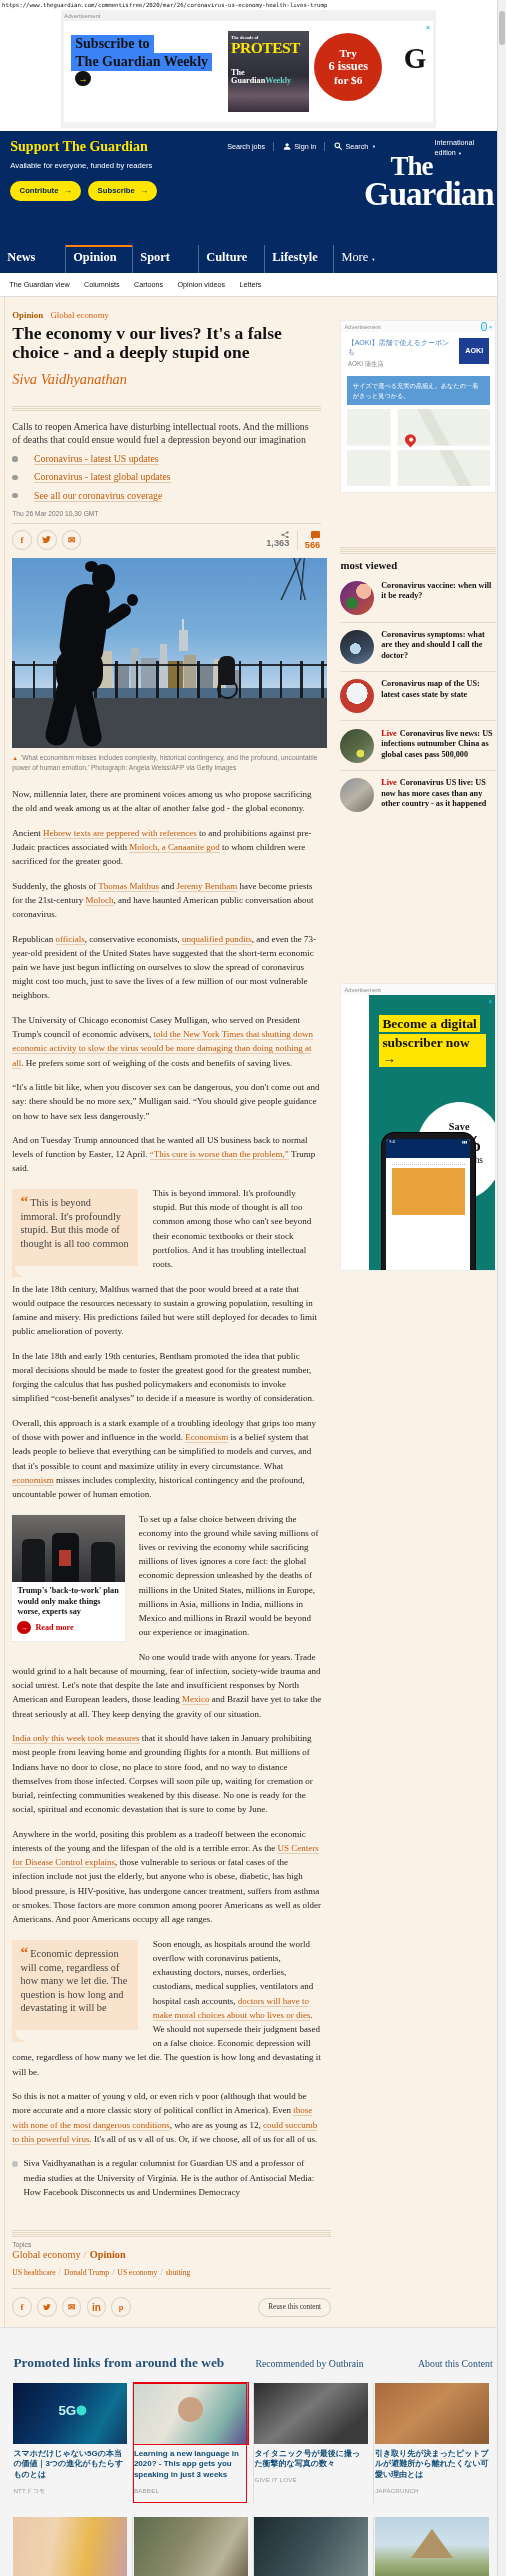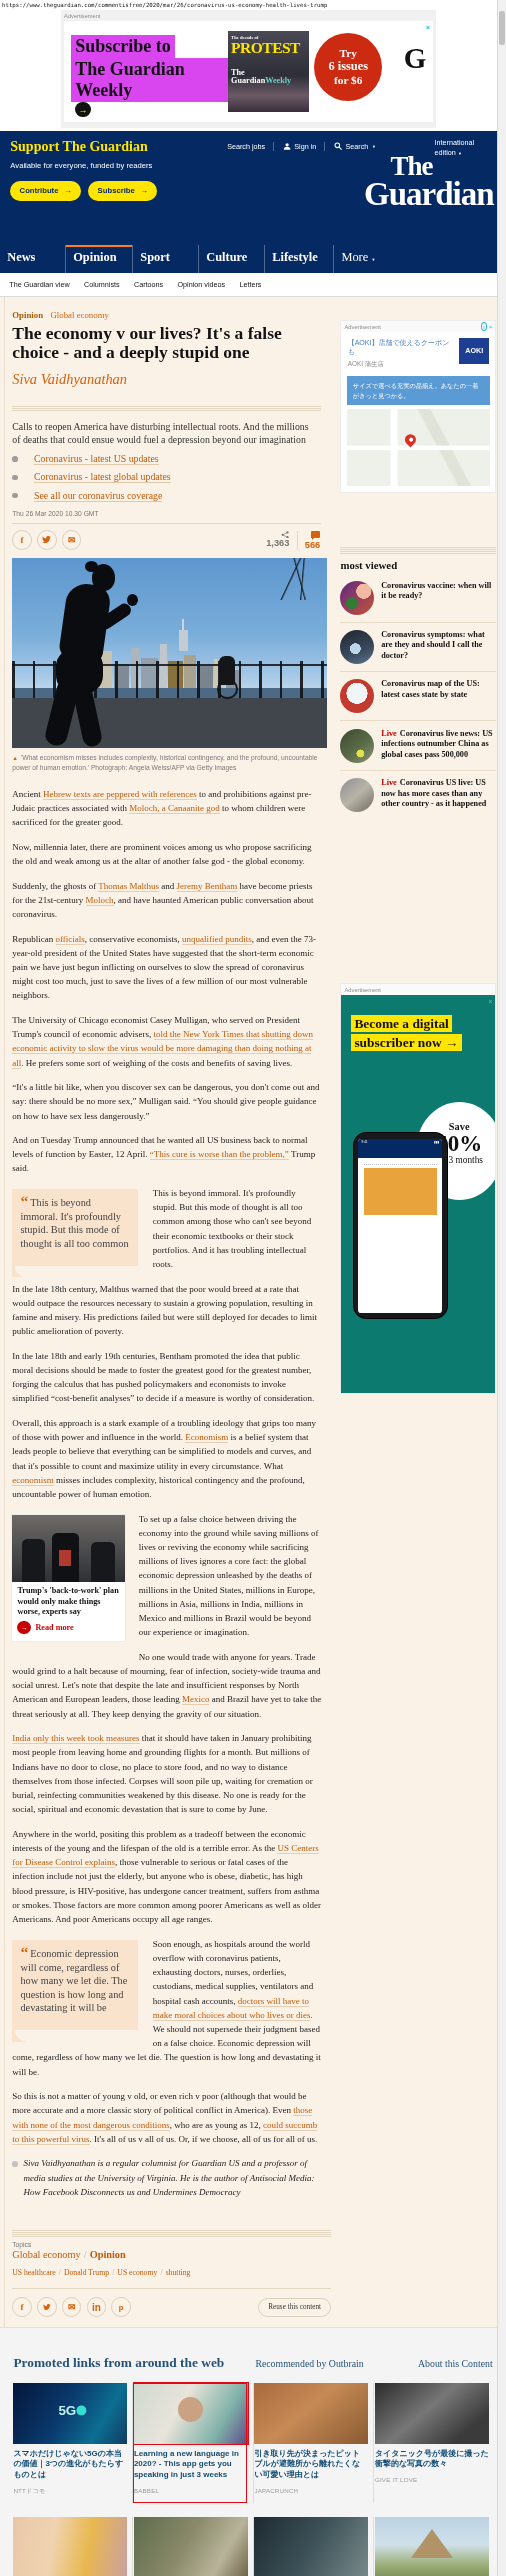--- a/index.html
+++ b/index.html
@@ -17,22 +17,22 @@
   .url-line { height:9.3px; font:5.7px "DejaVu Sans Mono", monospace; color:#111;
               padding:1.5px 1px 0 2.1px; white-space:nowrap; }
 
   
   .top-ad-zone { height:122px; position:relative; background:#fff; }
   .top-ad-box { position:absolute; left:61px; top:1px; width:375px; height:118px;
                 background:#f1f1f2; }
   .ad-label { font-size:5.7px; color:#8c8c8c; padding:3.1px 2.1px 2.1px 3.1px; }
   .top-ad-creative { position:relative; margin:0 auto; width:369px; height:101px; background:#fff; display:flex; align-items:stretch; }
   .tac-left { width:164px; padding:13.4px 0 0 7.2px; }
-  .ylabel { display:inline-block; background:#d946ef; color:#121212; font-weight:bold;
-            font-family:"Liberation Serif",serif; font-size:18px; padding:1px 4.1px; }
+  .ylabel { display:inline-block; background:#3b82f6; color:#121212; font-weight:bold;
+            font-family:"Liberation Serif",serif; font-size:14px; padding:1px 4.1px; }
   .arrow-roundel { display:inline-flex; width:15.5px; height:15.5px; border-radius:50%;
                    background:#121212; color:#ffe500; align-items:center; justify-content:center;
                    font-size:8.8px; margin-left:4.1px; vertical-align:middle; }
   .tac-cover { width:81px; height:81px; margin-top:9.3px; background:linear-gradient(180deg,#4a4a55 0%,#2e2e38 55%,#6b5a66 80%,#3a2e3c 100%); padding:4.1px 3.1px; overflow:hidden; }
   .cov-small { color:#fff; font:bold 4.6px "Liberation Serif",serif; }
   .cov-big { color:#ffe500; font:bold 15.5px/1 "Liberation Serif",serif; letter-spacing:-0.5px; }
   .cov-brand { margin-top:13.4px; font:bold 8.2px/0.95 "Liberation Serif",serif; color:#fff; }
   .cov-brand .wk { color:#69d1ca; }
   .tac-offer { width:68px; height:68px; border-radius:50%; background:#cc2b12; color:#fff;
                margin:11.3px 0 0 5.2px; display:flex; flex-direction:column; align-items:center;
@@ -158,21 +158,21 @@
   .rc-fig { position:absolute; bottom:0; background:#17181b; border-radius:5.2px 5.2px 0 0; }
   .rc-fig.f1 { left:9.3px; width:23px; height:43px; }
   .rc-fig.f2 { left:40px; width:27px; height:49px; background:#101114; }
   .rc-fig.f2::after { content:""; position:absolute; left:7.2px; top:17.5px; width:11.3px; height:15.5px; background:#b03a30; }
   .rc-fig.f3 { right:10.3px; width:24px; height:40px; }
   .rc-title { font:bold 8.2px/1.25 "Liberation Serif",serif; color:#121212; padding:4.6px 5.2px 4.1px; cursor:pointer; }
   .rc-cta { display:flex; align-items:center; gap:4.6px; padding:0 5.2px; color:#c70000;
             font:bold 8.2px "Liberation Serif",serif; cursor:pointer; }
   .rc-circle { width:13.4px; height:13.4px; border-radius:50%; background:#c70000; color:#fff;
                display:inline-flex; align-items:center; justify-content:center; font-size:7.2px; }
-  .bio { position:relative; padding-left:11.3px; margin:2.1px 0 17.5px;font-style:italic; }
+  .bio { position:relative; padding-left:11.3px; margin:2.1px 0 17.5px; }
   .bio::before { content:""; position:absolute; left:0; top:4.6px; width:5.7px; height:5.7px; border-radius:50%; background:#c3c3c3; }
 
   
   .topics-rules { width:319px; height:6.7px; margin-top:13.4px;
                   background:repeating-linear-gradient(to bottom,#e4d7c2 0 0.5px,transparent 0.5px 2.1px); }
   .topics-label { font-size:6.7px; color:#767676; margin:4.1px 0 1px; }
   .topics-primary { font:10.3px "Liberation Serif",serif; color:#c05a0a; margin-bottom:8.2px; }
   .topics-secondary { font:7.7px "Liberation Serif",serif; color:#c05a0a; margin-bottom:11.3px; }
   .tsep { color:#bdb3a4; padding:0 3.1px; }
   .topics-primary span, .topics-secondary span { cursor:pointer; }
@@ -213,21 +213,21 @@
   .t-sym { background:radial-gradient(circle at 45% 55%, #bcd6ea 0 20%, transparent 21%),
            linear-gradient(160deg,#20262e 0%,#39485c 60%,#5d7690 100%); }
   .t-map { background:radial-gradient(circle at 50% 42%, #f2f5f8 0 40%, transparent 41%), #c23b2e; }
   .t-live1 { background:radial-gradient(circle at 60% 72%, #dfe14e 0 12%, transparent 13%),
              linear-gradient(140deg,#3c4a33 0%,#5a6b47 55%,#8b9478 100%); }
   .t-live2 { background:linear-gradient(140deg,#8c8f94 0%,#b9b4a8 50%,#6e6a61 100%); }
   .mv-text { font:bold 8.2px/1.28 "Liberation Serif",serif; color:#121212; }
   .live { color:#c70000; margin-right:3.1px; }
 
   .rail-ad2 { margin-top:164px; width:156px; background:#fff; border:0.5px solid #ececec; }
-  .teal-ad { position:relative; height:398px; background:#0d7a70; overflow:hidden; padding:19.6px 9.3px 0; }
+  .teal-ad { position:relative; height:275px; background:#0d7a70; overflow:hidden; padding:19.6px 9.3px 0;margin-left:28px; }
   .teal-cta span { display:inline-block; background:#ffe500; color:#121212;
                    font:bold 13.4px "Liberation Serif",serif; padding:0.5px 3.6px; margin-bottom:2.1px; }
   .save-circle { position:absolute; background:#fff; border-radius:50%; text-align:center;
                  font-family:"Liberation Serif",serif; color:#121212; }
   .sc1 { right:-7.2px; top:107px; width:87px; height:98px; padding-top:18.5px; }
   .save-s { font-size:10.3px; font-weight:bold; display:block; }
   .save-p { font-size:23px; font-weight:bold; display:block; line-height:1; }
   .save-d { font-size:9.3px; display:block; }
   .mini-phone { position:absolute; left:12.4px; top:138px; width:93px; height:185px; background:#17191c;
                 border-radius:12.4px; padding:5.2px 4.6px; box-shadow:0 0 0 1px #000; }
@@ -439,22 +439,22 @@
             <div class="j-fist"></div>
             <div class="j-torso"></div>
             <div class="j-hip"></div>
             <div class="j-leg1"></div>
             <div class="j-leg2"></div>
           </div>
     </div>
     <div class="cap"><span class="cap-tri">▲</span><span>'What economism misses includes complexity, historical contingency, and the profound, uncountable power of human emotion.' Photograph: Angela Weiss/AFP via Getty Images</span></div>
 
     <div class="article-flow" id="article-flow">
+          <p class="apara">Now, millennia later, there are prominent voices among us who propose sacrificing the old and weak among us at the altar of another false god - the global economy.</p>
           <p class="apara">Ancient <a class="ilink">Hebrew texts are peppered with references</a> to and prohibitions against pre-Judaic practices associated with <a class="ilink">Moloch, a Canaanite god</a> to whom children were sacrificed for the greater good.</p>
-          <p class="apara">Now, millennia later, there are prominent voices among us who propose sacrificing the old and weak among us at the altar of another false god - the global economy.</p>
           <p class="apara">Suddenly, the ghosts of <a class="ilink">Thomas Malthus</a> and <a class="ilink">Jeremy Bentham</a> have become priests for the 21st-century <a class="ilink">Moloch</a>, and have haunted American public conversation about coronavirus.</p>
           <p class="apara">Republican <a class="ilink">officials</a>, conservative economists, <a class="ilink">unqualified pundits</a>, and even the 73-year-old president of the United States have suggested that the short-term economic pain we have just begun inflicting on ourselves to slow the spread of coronavirus might cost too much, just to save the lives of a few million of our most vulnerable neighbors.</p>
           <p class="apara">The University of Chicago economist Casey Mulligan, who served on President Trump's council of economic advisers, <a class="ilink">told the New York Times that shutting down economic activity to slow the virus would be more damaging than doing nothing at all</a>. He prefers some sort of weighing of the costs and benefits of saving lives.</p>
           <p class="apara">“It's a little bit like, when you discover sex can be dangerous, you don't come out and say: there should be no more sex,” Mulligan said. “You should give people guidance on how to have sex less dangerously.”</p>
           <p class="apara">And on Tuesday Trump announced that he wanted all US business back to normal levels of function by Easter, 12 April. <a class="ilink">“This cure is worse than the problem,”</a> Trump said.</p>
           <aside class="pullquote"><span class="qmark">“</span>This is beyond immoral. It's profoundly stupid. But this mode of thought is all too common</aside>
           <p class="apara">This is beyond immoral. It's profoundly stupid. But this mode of thought is all too common among those who can't see beyond their economic textbooks or their stock portfolios. And it has troubling intellectual roots.</p>
           <p class="apara">In the late 18th century, Malthus warned that the poor would breed at a rate that would outpace the resources necessary to sustain a growing population, resulting in famine and misery. His predictions failed but were still deployed for decades to limit public amelioration of poverty.</p>
           <p class="apara">In the late 18th and early 19th centuries, Bentham promoted the idea that public moral decisions should be made to foster the greatest good for the greatest number, forging the calculus that has pushed policymakers and economists to invoke simplified “cost-benefit analyses” to decide if a measure is worthy of consideration.</p>
           <p class="apara">Overall, this approach is a stark example of a troubling ideology that grips too many of those with power and influence in the world. <a class="ilink">Economism</a> is a belief system that leads people to believe that everything can be simplified to models and curves, and that it's possible to count and maximize utility in every circumstance. What <a class="ilink">economism</a> misses includes complexity, historical contingency and the profound, uncountable power of human emotion.</p>
@@ -586,29 +586,29 @@
       <div class="pthumb pt1"></div>
       <div class="ptitle">スマホだけじゃない5Gの本当の価値｜3つの進化がもたらすものとは</div>
       <div class="psource">NTTドコモ</div>
     </div>
     <div class="pcard hl">
       <div class="pthumb pt2"></div>
       <div class="ptitle">Learning a new language in 2020? - This app gets you speaking in just 3 weeks</div>
       <div class="psource">BABBEL</div>
     </div>
     <div class="pcard">
+      <div class="pthumb pt3"></div>
+      <div class="ptitle">タイタニック号が最後に撮った衝撃的な写真の数々</div>
+      <div class="psource">GIVE IT LOVE</div>
+    </div>
+    <div class="pcard">
       <div class="pthumb pt4"></div>
       <div class="ptitle">引き取り先が決まったピットブルが避難所から離れたくない可愛い理由とは</div>
       <div class="psource">JAPACRUNCH</div>
     </div>
-    <div class="pcard">
-      <div class="pthumb pt3"></div>
-      <div class="ptitle">タイタニック号が最後に撮った衝撃的な写真の数々</div>
-      <div class="psource">GIVE IT LOVE</div>
-    </div>
   </div>
   <div class="promo-row">
     <div class="pcard">
       <div class="pthumb pt5"></div>
 
     </div>
     <div class="pcard">
       <div class="pthumb pt6"></div>
 
     </div>

